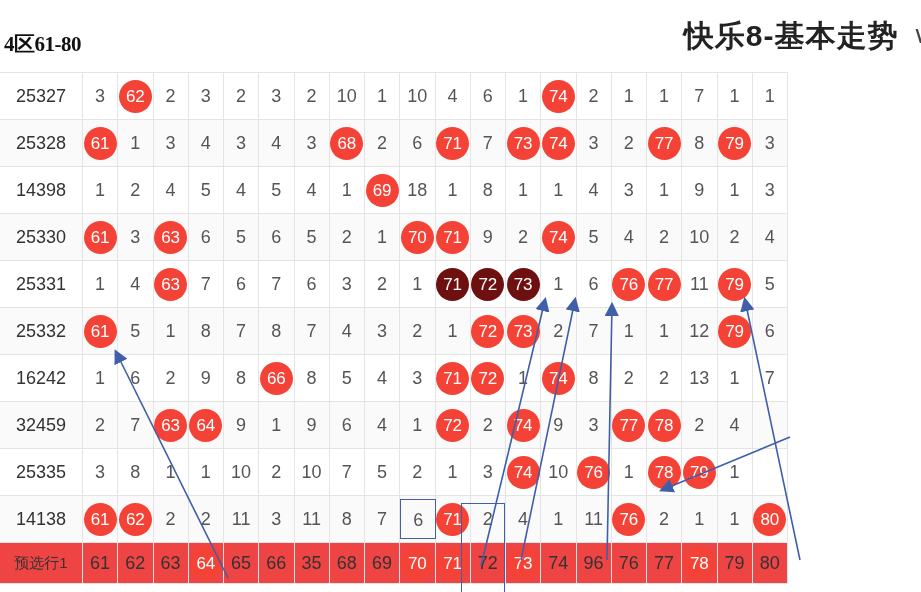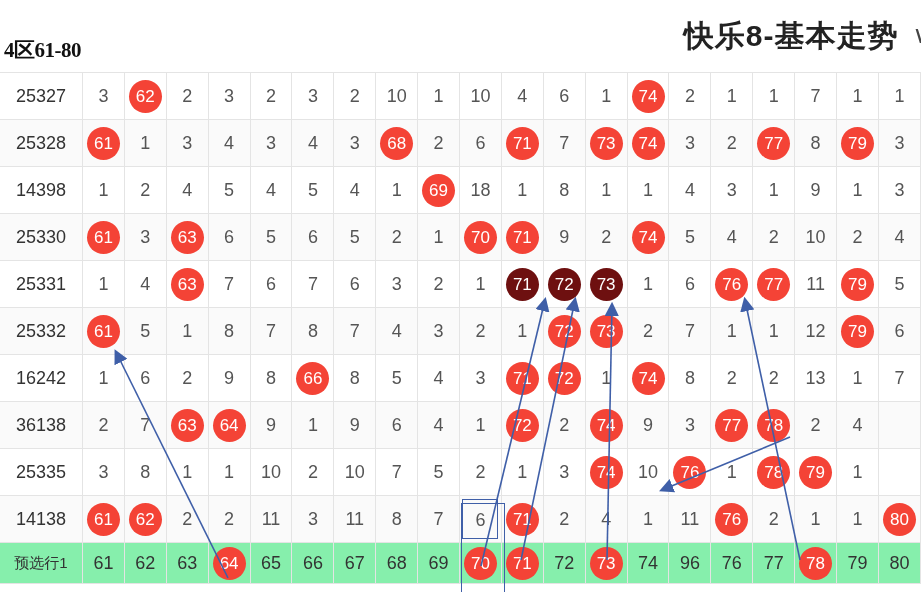--- a/index.html
+++ b/index.html
@@ -41,34 +41,34 @@
     display: inline-block;
     margin-left: 14px;
     font-size: 24px;
     font-weight: normal;
     color: #444;
     vertical-align: 3px;
   }
   .zone-label {
     position: absolute;
     left: 4px;
-    top: 36px;
+    top: 30px;
     font-size: 21px;
     color: #111111;
     font-family: "Liberation Serif", serif;
     font-weight: bold;
     letter-spacing: -0.5px;
   }
 
   
   .grid {
     position: absolute;
     left: 0;
     top: 72px;
-    width: 921px;
+    width: 788px;
     border-collapse: collapse;
     table-layout: fixed;
   }
   .grid td {
     height: 46px;
     border: 1px solid #e4e4e4;
     text-align: center;
     vertical-align: middle;
     font-size: 18px;
     color: #555555;
@@ -79,21 +79,21 @@
   .grid tr:nth-child(even) td { background: #fafafa; }
 
   .grid td.issue {
     width: 82px;
     font-size: 18px;
     color: #333333;
     border-left: none;
   }
   .grid tr.footer td {
     height: 40px;
-    background: #86efac;
+    background: #ef4444;
     font-size: 18px;
     color: #333333;
     border-top: 1px solid #dcdcdc;
   }
   .grid tr.footer td.issue {
     font-size: 15px;
     color: #333;
   }
 
   
@@ -305,21 +305,21 @@
           <td><span>1</span></td>
           <td><span class="ball">74</span></td>
           <td><span>8</span></td>
           <td><span>2</span></td>
           <td><span>2</span></td>
           <td><span>13</span></td>
           <td><span>1</span></td>
           <td><span>7</span></td>
         </tr>
         <tr>
-          <td class="issue">36138</td>
+          <td class="issue">32459</td>
           <td><span>2</span></td>
           <td><span>7</span></td>
           <td><span class="ball">63</span></td>
           <td><span class="ball">64</span></td>
           <td><span>9</span></td>
           <td><span>1</span></td>
           <td><span>9</span></td>
           <td><span>6</span></td>
           <td><span>4</span></td>
           <td><span>1</span></td>
@@ -381,21 +381,21 @@
           <td><span class="ball">80</span></td>
         </tr>
         <tr class="footer">
           <td class="issue">预选行1</td>
           <td><span>61</span></td>
           <td><span>62</span></td>
           <td><span>63</span></td>
           <td><span class="ball">64</span></td>
           <td><span>65</span></td>
           <td><span>66</span></td>
-          <td><span>67</span></td>
+          <td><span>35</span></td>
           <td><span>68</span></td>
           <td><span>69</span></td>
           <td><span class="ball">70</span></td>
           <td><span class="ball">71</span></td>
           <td><span>72</span></td>
           <td><span class="ball">73</span></td>
           <td><span>74</span></td>
           <td><span>96</span></td>
           <td><span>76</span></td>
           <td><span>77</span></td>

